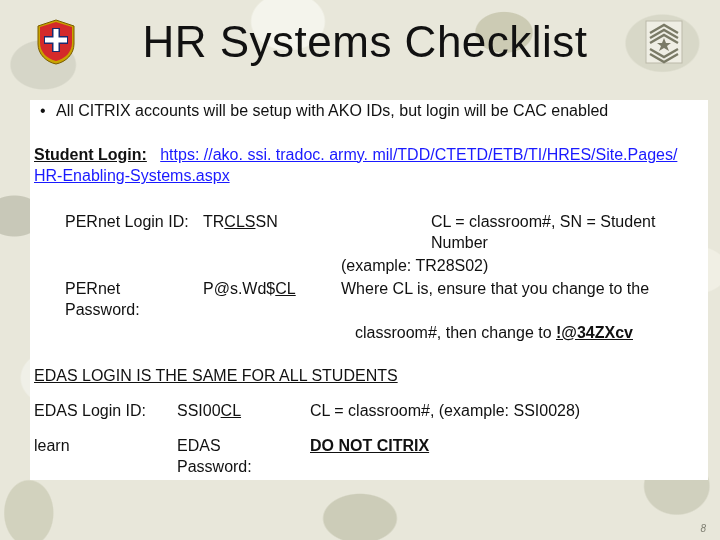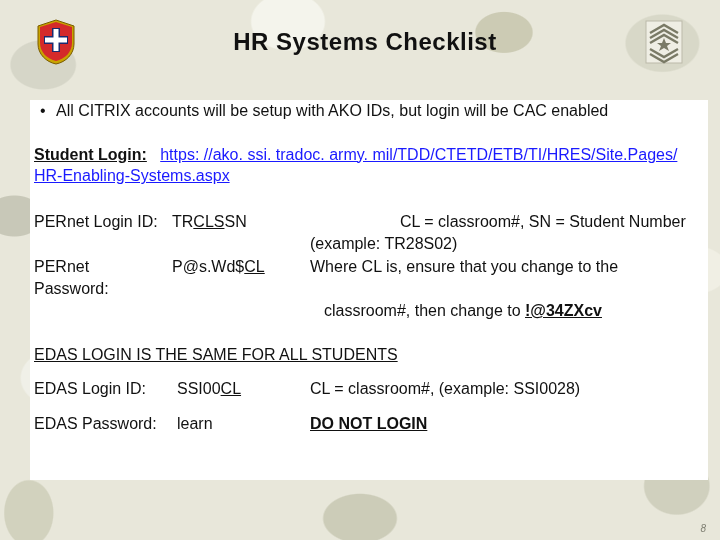--- a/index.html
+++ b/index.html
@@ -39,37 +39,37 @@
     display: flex; align-items: center; gap: 10px;
     padding-top: 6px;
   }
   .left-insignia, .right-insignia {
     width: 56px; height: 56px; display: flex; align-items: center; justify-content: center;
   }
   .shield { width: 44px; height: 48px; }
   .rank { width: 40px; height: 46px; }
   .title {
     flex: 1; text-align: center;
-    font-size: 24px; font-weight: 700; color: #111;
+    font-size: 44px; font-weight: 400; color: #111;
     letter-spacing: 0.5px;
     padding-left: 10px;
   }
   .body {
     padding: 30px 6px 0 6px;
     font-size: 16px;
     color: #111;
     line-height: 1.35;
   }
   ul { list-style: none; padding-left: 6px; margin-bottom: 22px; }
   ul li { position: relative; padding-left: 16px; margin-bottom: 2px; }
   ul li::before { content: "•"; position: absolute; left: 0; top: 0; }
   .login-line { margin-bottom: 10px; }
   .login-label { font-weight: 700; text-decoration: underline; }
   .login-link { color: #1a1aff; text-decoration: underline; word-break: break-all; }
-  .table { display: grid; grid-template-columns: 130px 130px 1fr; column-gap: 8px; row-gap: 1px; margin-top: 24px; }
+  .table { display: grid; grid-template-columns: 130px 130px 1fr; column-gap: 8px; row-gap: 1px; margin-top: 24px; margin-left: 31px; }
   .table2 { display: grid; grid-template-columns: 130px 120px 1fr; column-gap: 8px; row-gap: 1px; margin-top: 22px; gap: 13px; }
   .ul { text-decoration: underline; }
   .b { font-weight: 700; }
   .indent-note { padding-left: 14px; }
   .edas-hdr { text-decoration: underline; }
   .page-num {
     position: absolute; right: 14px; bottom: 6px;
     font-size: 10px; font-style: italic; color: #7d7d70;
     z-index: 3;
   }
@@ -147,21 +147,21 @@
 
     <div class="table2">
       <div class="edas-hdr" style="grid-column:1 / span 3;">EDAS LOGIN IS THE SAME FOR ALL STUDENTS</div>
 
       <div>EDAS Login ID:</div>
       <div>
         <span>SSI00</span><span class="ul">CL</span>
       </div>
       <div>CL = classroom#, (example: SSI0028)</div>
 
+      <div>learn</div>
       <div>EDAS Password:</div>
-      <div>learn</div>
-      <div class="b ul">DO NOT LOGIN</div>
+      <div class="b ul">DO NOT CITRIX</div>
     </div>
 
   </div>
 </div>
 
 <div class="page-num">8</div>
 
 </body></html>

